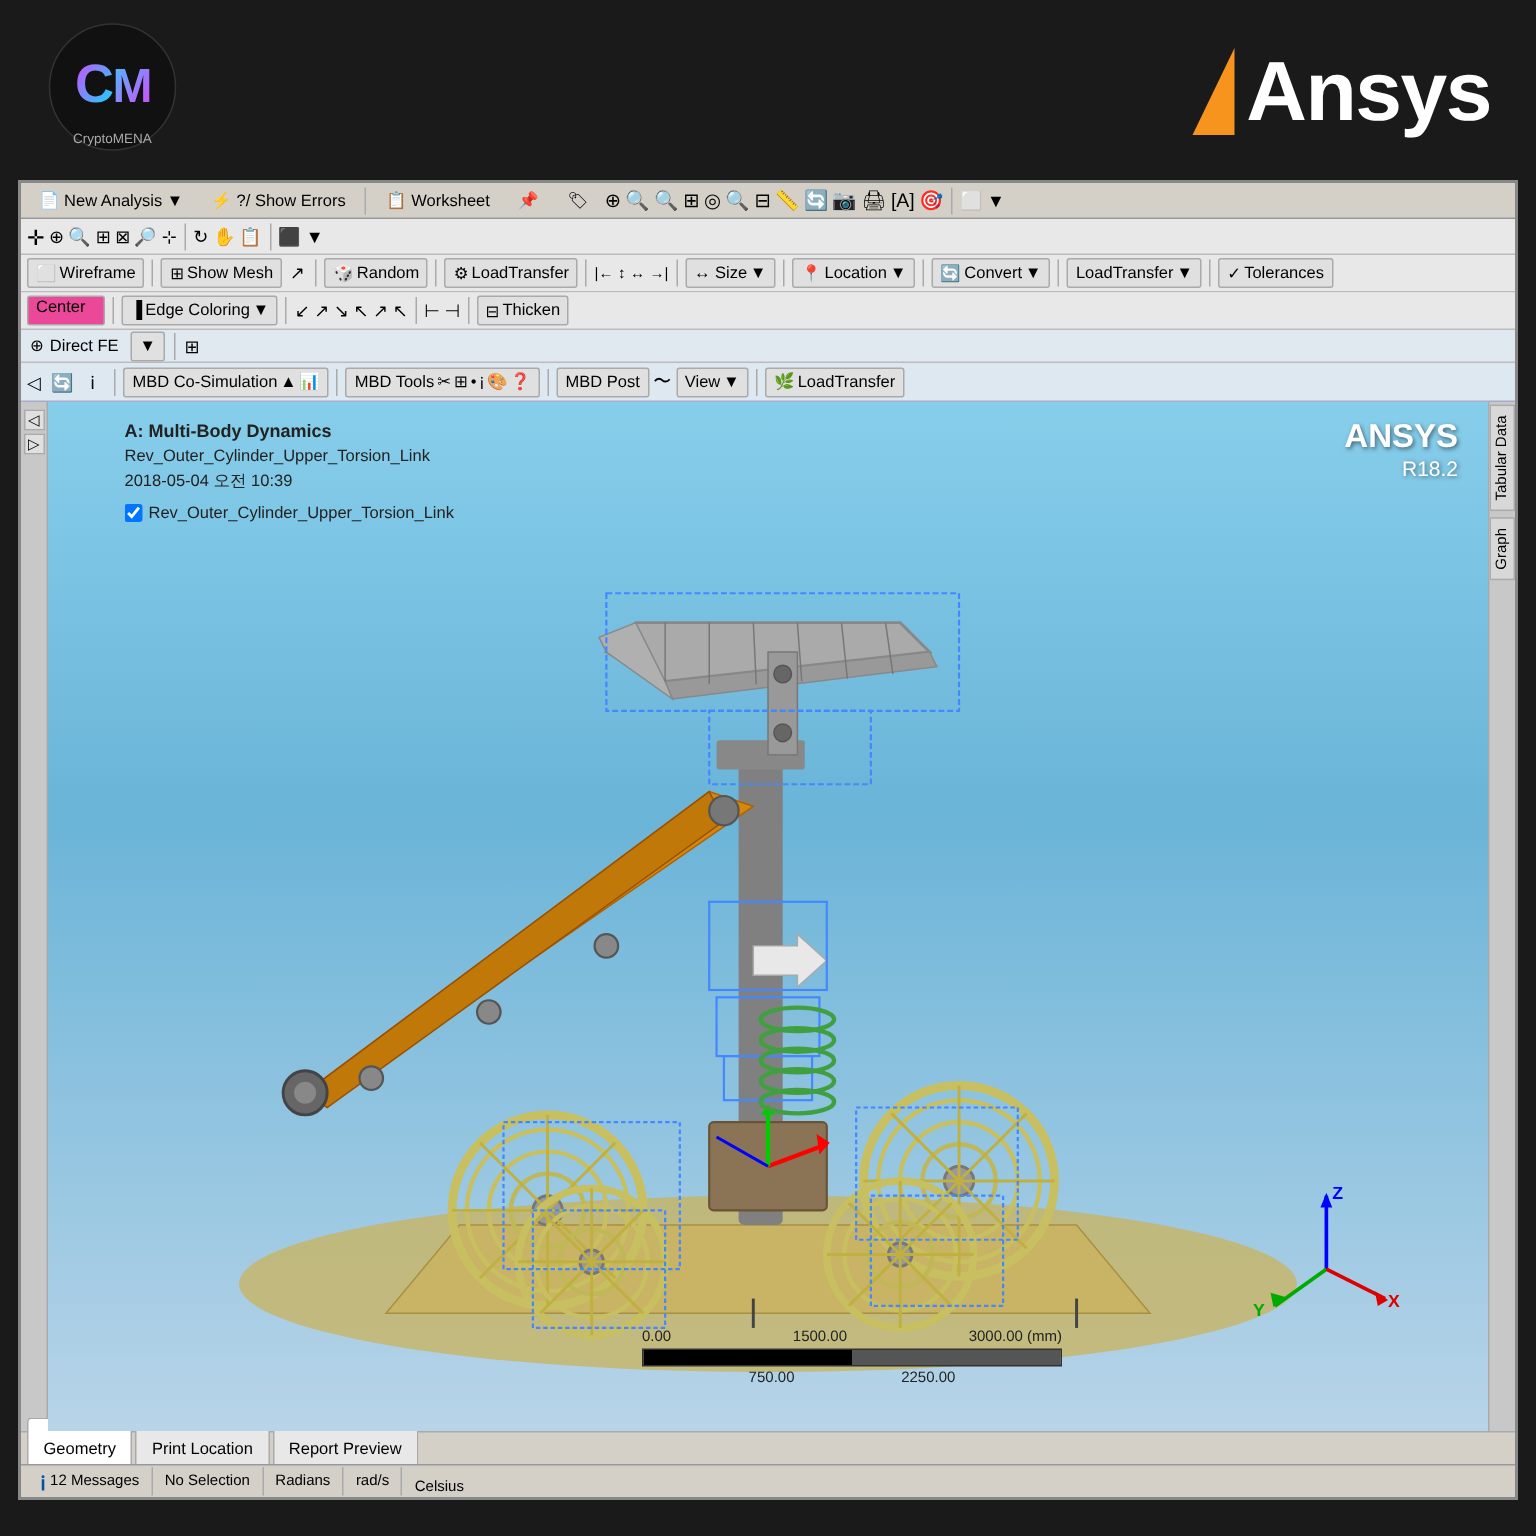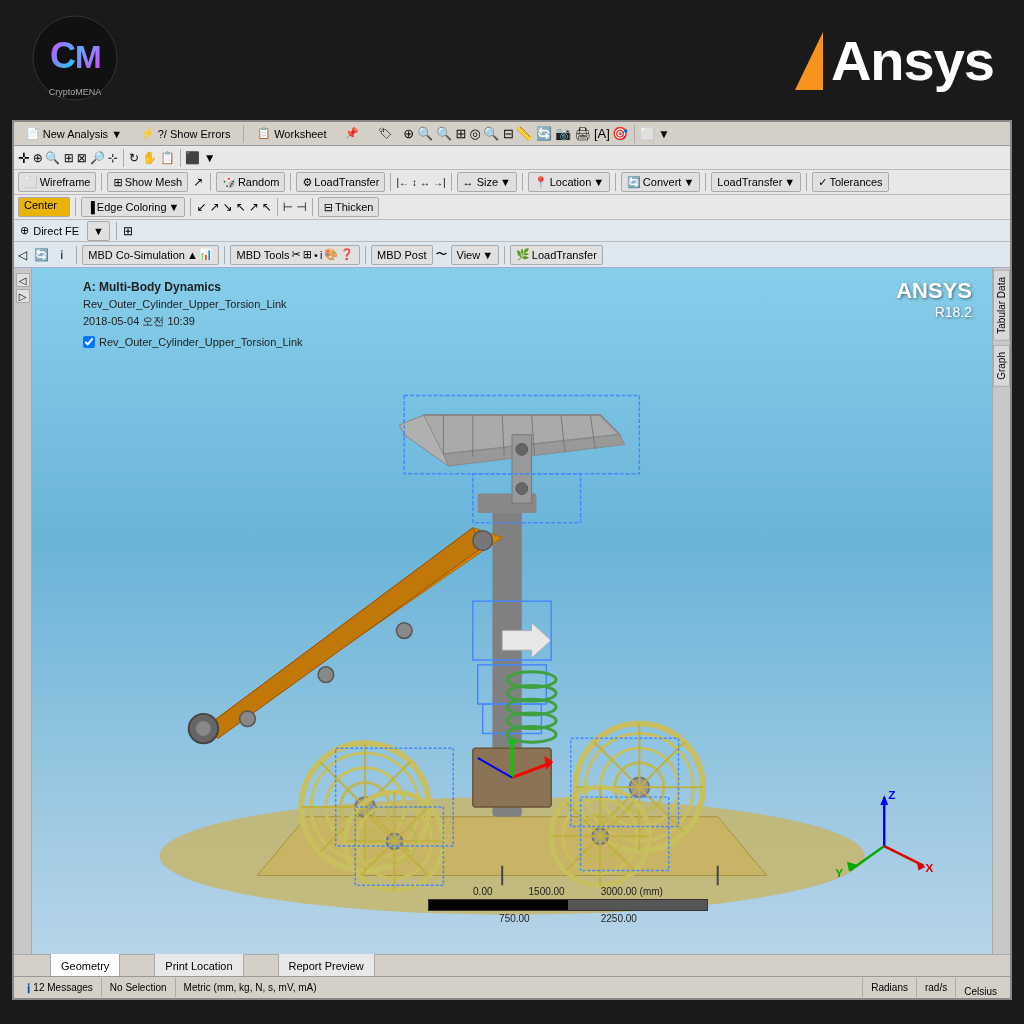--- a/index.html
+++ b/index.html
@@ -63,21 +63,21 @@
       padding: 1px 5px;
       font-size: 11px;
       cursor: pointer;
       display: inline-flex;
       align-items: center;
       gap: 2px;
       height: 20px;
     }
     .separator { width: 1px; height: 18px; background: #aaa; margin: 0 2px; }
     .toolbar-dropdown {
-      background: #eab308;
+      background: #ec4899;
       border: 1px solid #aaa;
       border-radius: 2px;
       padding: 1px 12px 1px 5px;
       font-size: 11px;
       height: 20px;
       cursor: pointer;
       position: relative;
     }
 
     
@@ -208,21 +208,21 @@
     
     .scale-bar {
       position: absolute;
       bottom: 30px;
       left: 50%;
       transform: translateX(-30%);
       text-align: center;
     }
     .scale-labels {
       display: flex;
-      justify-content: center;
+      justify-content: space-between;
       font-size: 10px;
       color: #222;
       margin-bottom: 2px;
       gap: 36px;
     }
     .scale-bar-graphic {
       width: 280px;
       height: 12px;
       background: linear-gradient(to right, #000 0%, #000 50%, #555 50%, #555 100%);
       border: 1px solid #333;
@@ -247,21 +247,20 @@
       height: 22px;
     }
     .bottom-tab {
       padding: 14px 10px;
       background: #e8e8e8;
       border: 1px solid #aaa;
       border-bottom: none;
       cursor: pointer;
       font-size: 11px;
       border-radius: 3px 3px 0 0;
-      margin-left: 32px;
     }
     .bottom-tab.active { background: white; }
 
     
     #status-bar {
       background: #d4d0c8;
       border-top: 1px solid #999;
       display: flex;
       align-items: center;
       padding: 1px 5px;
@@ -729,23 +728,20 @@
   </div>
 
   <div id="status-bar">
     <div class="status-item">
       <span class="status-icon status-blue">ℹ</span>
       <span>12 Messages</span>
     </div>
     <div class="status-item">
       <span>No Selection</span>
     </div>
-    <div class="status-item" style="flex:1">
-      <span>Metric (mm, kg, N, s, mV, mA)</span>
-    </div>
     <div class="status-item">
       <span>Radians</span>
     </div>
     <div class="status-item">
       <span>rad/s</span>
     </div>
     <div class="status-item">
       <span>Celsius</span>
     </div>
   </div>

